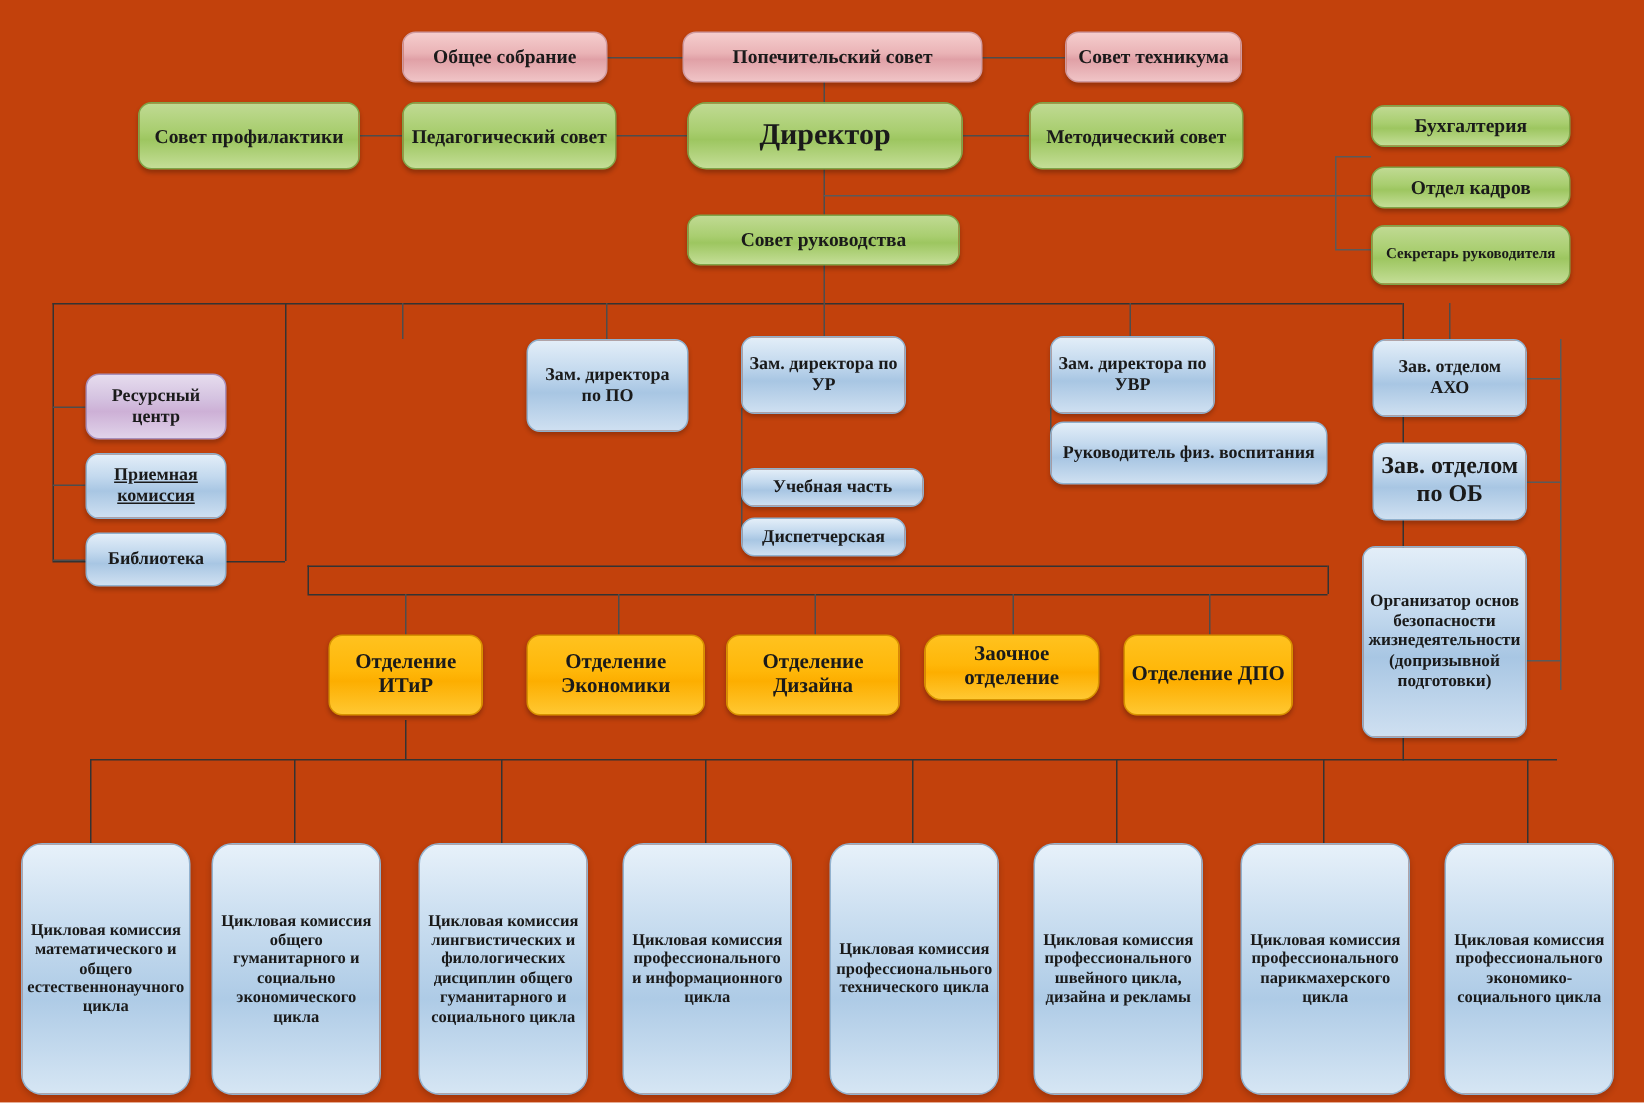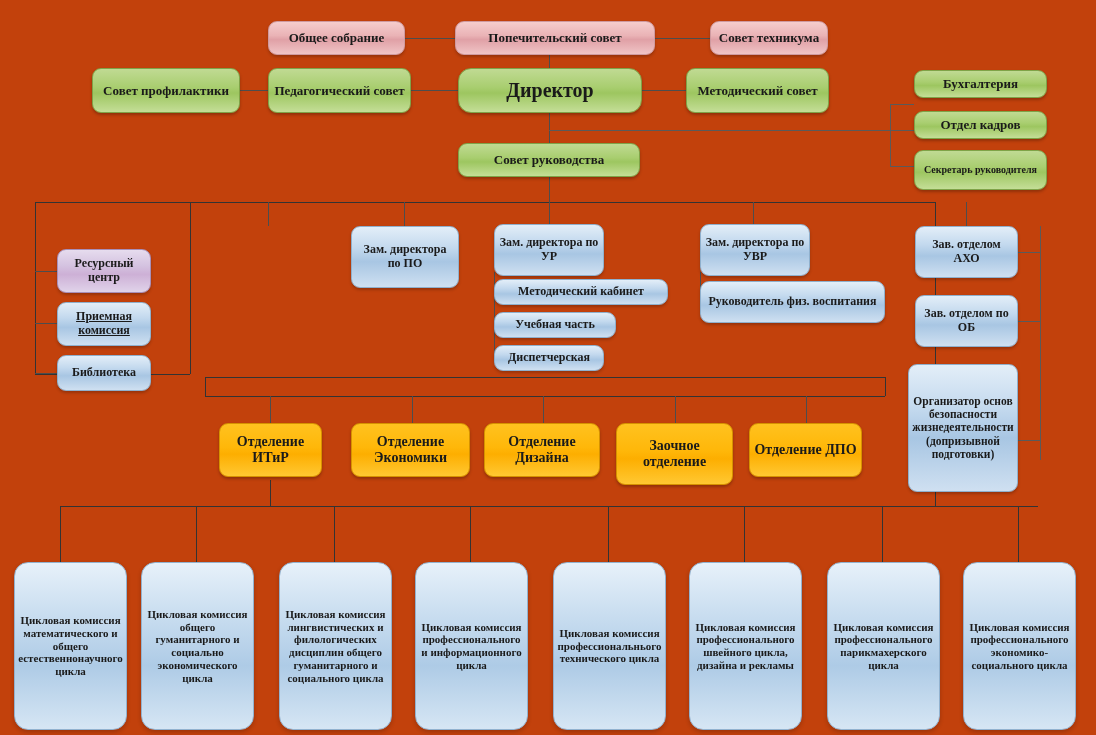--- a/index.html
+++ b/index.html
@@ -145,34 +145,33 @@
   <div class="node green" style="left:458px;top:143px;width:182px;height:34px;font-size:13px;">Совет руководства</div>
 
   <div class="node purple" style="left:57px;top:249px;width:94px;height:44px;font-size:12px;">Ресурсный центр</div>
   <div class="node blue" style="left:57px;top:302px;width:94px;height:44px;font-size:12px;text-decoration:underline;">Приемная комиссия</div>
   <div class="node blue" style="left:57px;top:355px;width:94px;height:36px;font-size:12px;">Библиотека</div>
 
   <div class="node blue" style="left:351px;top:226px;width:108px;height:62px;font-size:12px;">Зам. директора по ПО</div>
   <div class="node blue" style="left:494px;top:224px;width:110px;height:52px;font-size:12px;">Зам. директора по УР</div>
   <div class="node blue" style="left:700px;top:224px;width:110px;height:52px;font-size:12px;">Зам. директора по УВР</div>
 
-  <div class="node blue" style="left:494px;top:279px;width:174px;height:26px;font-size:12px;">Методический кабинет</div>
   <div class="node blue" style="left:494px;top:312px;width:122px;height:26px;font-size:12px;">Учебная часть</div>
   <div class="node blue" style="left:494px;top:345px;width:110px;height:26px;font-size:12px;">Диспетчерская</div>
 
   <div class="node blue" style="left:700px;top:281px;width:185px;height:42px;font-size:12px;">Руководитель физ. воспитания</div>
 
   <div class="node blue" style="left:915px;top:226px;width:103px;height:52px;font-size:12px;">Зав. отделом АХО</div>
-  <div class="node blue" style="left:915px;top:295px;width:103px;height:52px;font-size:12px;">Зав. отделом по ОБ</div>
+  <div class="node blue" style="left:915px;top:295px;width:103px;height:52px;font-size:16px;">Зав. отделом по ОБ</div>
   <div class="node blue" style="left:908px;top:364px;width:110px;height:128px;font-size:11.5px;">Организатор основ безопасности жизнедеятельности (допризывной подготовки)</div>
 
   <div class="node orange" style="left:219px;top:423px;width:103px;height:54px;font-size:14px;">Отделение ИТиР</div>
   <div class="node orange" style="left:351px;top:423px;width:119px;height:54px;font-size:14px;">Отделение Экономики</div>
   <div class="node orange" style="left:484px;top:423px;width:116px;height:54px;font-size:14px;">Отделение Дизайна</div>
-  <div class="node orange" style="left:616px;top:423px;width:117px;height:62px;font-size:14px;">Заочное отделение</div>
+  <div class="node orange" style="left:616px;top:423px;width:117px;height:44px;font-size:14px;border-radius:12px;">Заочное отделение</div>
   <div class="node orange" style="left:749px;top:423px;width:113px;height:54px;font-size:14px;">Отделение ДПО</div>
 
   <div class="node blue-soft" style="left:14px;top:562px;width:113px;height:168px;font-size:11px;border-radius:14px;">Цикловая комиссия математического и общего естественнонаучного цикла</div>
   <div class="node blue-soft" style="left:141px;top:562px;width:113px;height:168px;font-size:11px;border-radius:14px;">Цикловая комиссия общего гуманитарного и социально экономического цикла</div>
   <div class="node blue-soft" style="left:279px;top:562px;width:113px;height:168px;font-size:11px;border-radius:14px;">Цикловая комиссия лингвистических и филологических дисциплин общего гуманитарного и социального цикла</div>
   <div class="node blue-soft" style="left:415px;top:562px;width:113px;height:168px;font-size:11px;border-radius:14px;">Цикловая комиссия профессионального и информационного цикла</div>
   <div class="node blue-soft" style="left:553px;top:562px;width:113px;height:168px;font-size:11px;border-radius:14px;">Цикловая комиссия профессиональнього технического цикла</div>
   <div class="node blue-soft" style="left:689px;top:562px;width:113px;height:168px;font-size:11px;border-radius:14px;">Цикловая комиссия профессионального швейного цикла, дизайна и рекламы</div>
   <div class="node blue-soft" style="left:827px;top:562px;width:113px;height:168px;font-size:11px;border-radius:14px;">Цикловая комиссия профессионального парикмахерского цикла</div>
   <div class="node blue-soft" style="left:963px;top:562px;width:113px;height:168px;font-size:11px;border-radius:14px;">Цикловая комиссия профессионального экономико-социального цикла</div>

